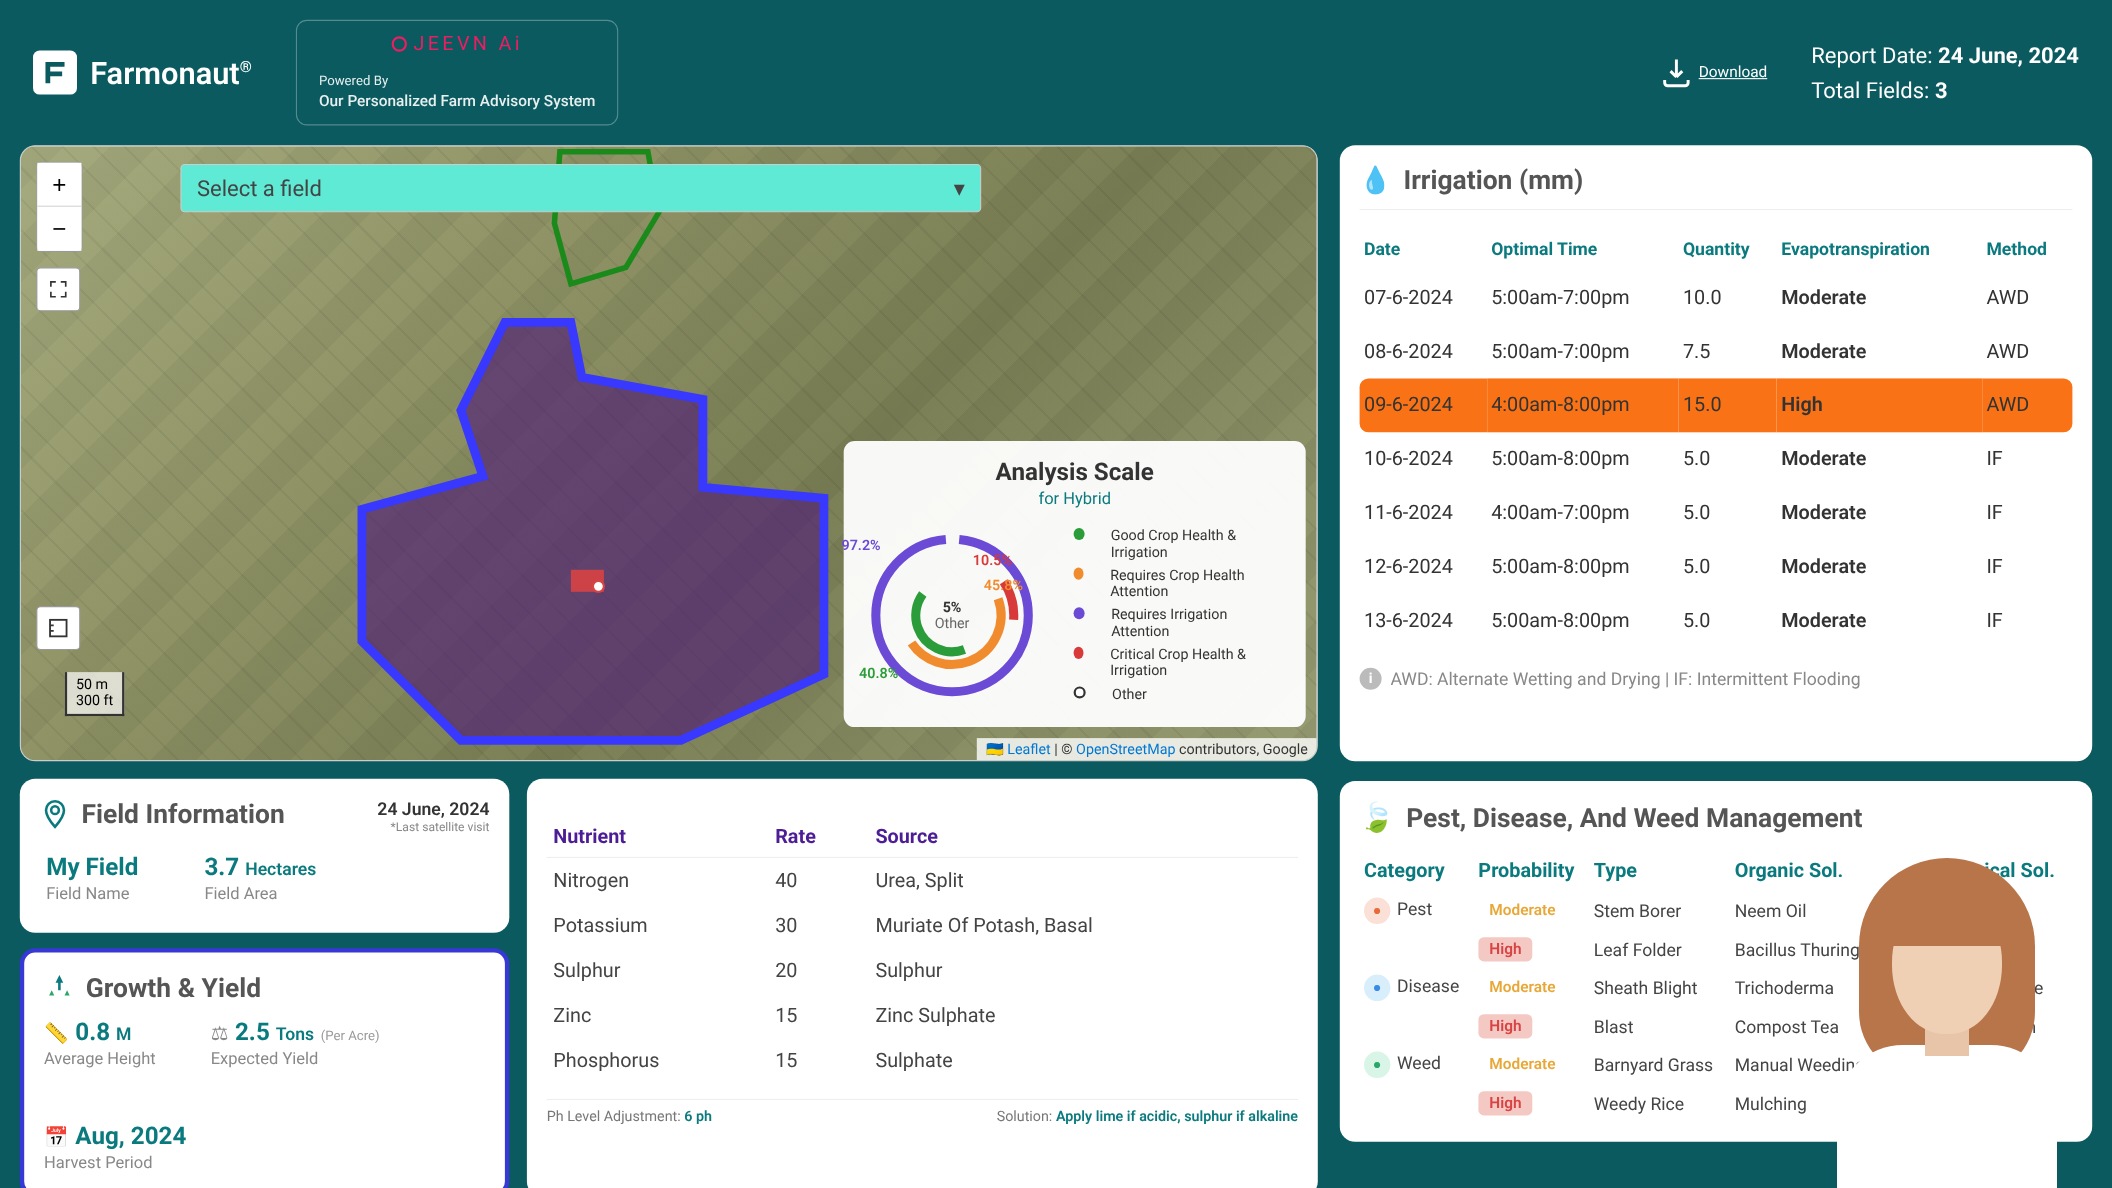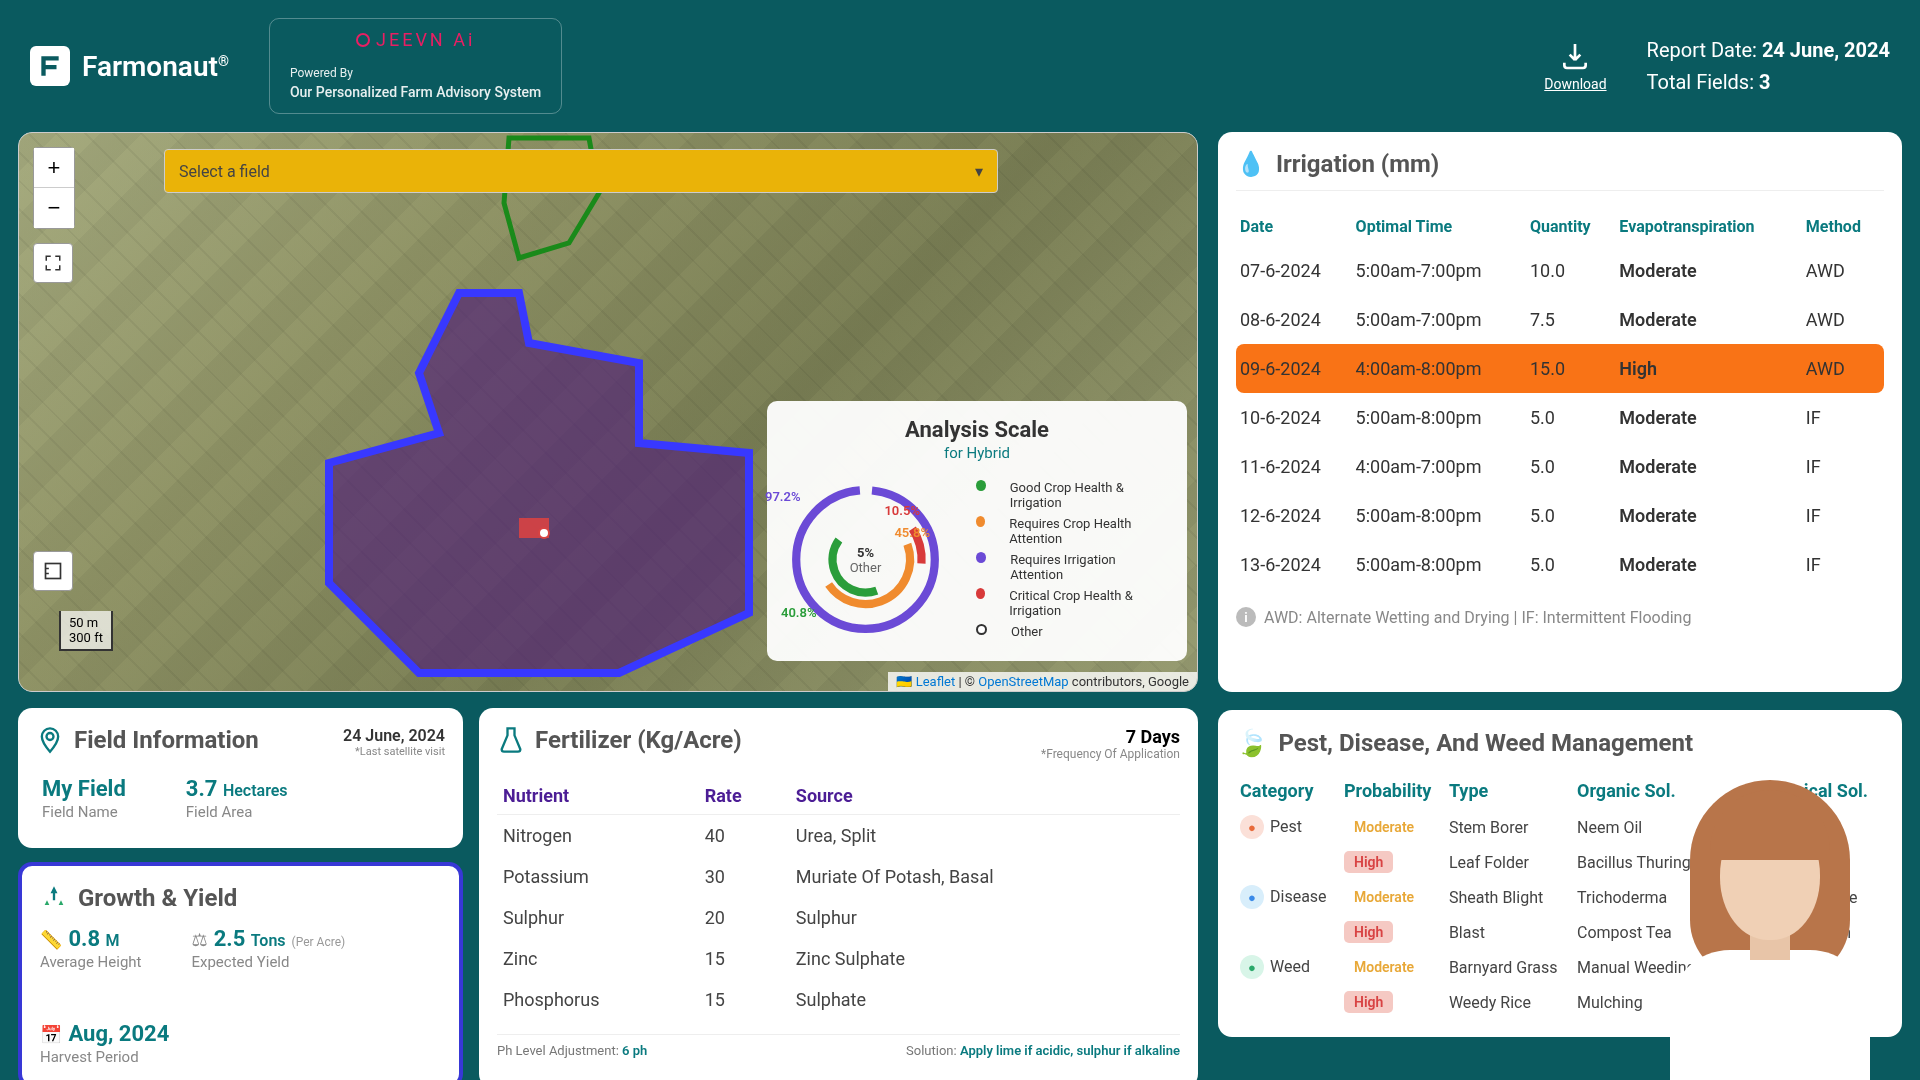--- a/index.html
+++ b/index.html
@@ -8,37 +8,37 @@
 .logo { display: flex; align-items: center; gap: 12px; }
 .logo-icon { width: 40px; height: 40px; background: #fff; border-radius: 6px; display: flex; align-items: center; justify-content: center; color: #0a5a5f; font-weight: bold; font-size: 26px; }
 .logo-text { font-size: 28px; font-weight: 600; }
 .logo-text sup { font-size: 14px; }
 .jeevn-box { margin-left: 40px; border: 1px solid rgba(255,255,255,0.3); border-radius: 10px; padding: 10px 20px; display: flex; align-items: center; gap: 14px; flex-direction: column; }
 .jeevn-logo { display: flex; align-items: center; gap: 6px; color: #e91e63; font-size: 18px; letter-spacing: 3px; }
 .jeevn-circle { width: 14px; height: 14px; border: 2px solid #e91e63; border-radius: 50%; }
 .jeevn-text { font-size: 12px; line-height: 1.5; color: rgba(255,255,255,0.9); }
 .jeevn-text .sub { font-size: 14px; font-weight: 500; }
 .header-right { margin-left: auto; display: flex; align-items: center; gap: 40px; }
-.download-btn { display: flex; flex-direction: column; align-items: center; gap: 4px; cursor: pointer; }
+.download-btn { display: flex; flex-direction: row; align-items: center; gap: 4px; cursor: pointer; }
 .download-btn span { font-size: 14px; text-decoration: underline; }
 .report-info { font-size: 20px; line-height: 1.6; }
 .report-info .bold { font-weight: 700; }
 .dashboard { padding: 0 18px; display: grid; grid-template-columns: 1180px 1fr; gap: 20px; }
 .left-col { display: flex; flex-direction: column; gap: 16px; }
 .card { background: #fff; border-radius: 14px; padding: 18px; }
 .map-card { position: relative; height: 560px; padding: 0; overflow: hidden; border: 1px solid #ccc; }
 .map-bg { position: absolute; inset: 0; background: linear-gradient(135deg, #a8b88a 0%, #8a9868 30%, #6b7a4f 60%, #94a378 100%); }
 .map-bg::before { content: ''; position: absolute; inset: 0; background: repeating-linear-gradient(45deg, rgba(0,0,0,0.05) 0px, rgba(0,0,0,0.05) 2px, transparent 2px, transparent 20px), repeating-linear-gradient(-45deg, rgba(139,119,85,0.3) 0px, rgba(139,119,85,0.3) 30px, rgba(160,140,100,0.3) 30px, rgba(160,140,100,0.3) 60px); }
 .field-polygon { position: absolute; left: 300px; top: 150px; width: 440px; height: 400px; }
 .zoom-controls { position: absolute; top: 14px; left: 14px; display: flex; flex-direction: column; background: #fff; border-radius: 4px; border: 1px solid #999; z-index: 10; }
 .zoom-btn { width: 40px; height: 40px; border: none; background: #fff; font-size: 22px; cursor: pointer; display: flex; align-items: center; justify-content: center; }
 .zoom-btn:first-child { border-bottom: 1px solid #ccc; }
 .fullscreen-btn { position: absolute; top: 110px; left: 14px; width: 40px; height: 40px; background: #fff; border: 1px solid #999; border-radius: 4px; cursor: pointer; display: flex; align-items: center; justify-content: center; z-index: 10; }
 .measure-btn { position: absolute; bottom: 100px; left: 14px; width: 40px; height: 40px; background: #fff; border: 1px solid #999; border-radius: 4px; cursor: pointer; z-index: 10; display: flex; align-items: center; justify-content: center;}
-.field-select { position: absolute; top: 16px; left: 145px; width: 834px; height: 44px; background: #eab308; border: 1px solid #ccc; border-radius: 4px; padding: 0 14px; display: flex; align-items: center; justify-content: space-between; z-index: 10; font-size: 16px; color: #444; cursor: pointer; }
+.field-select { position: absolute; top: 16px; left: 145px; width: 728px; height: 44px; background: #5eead4; border: 1px solid #ccc; border-radius: 4px; padding: 0 14px; display: flex; align-items: center; justify-content: space-between; z-index: 10; font-size: 20px; color: #444; cursor: pointer; }
 .scale-box { position: absolute; bottom: 40px; left: 40px; background: rgba(255,255,255,0.7); padding: 4px 8px; font-size: 13px; z-index: 10; border-left: 2px solid #333; border-bottom: 2px solid #333; border-right: 2px solid #333;}
 .attribution { position: absolute; bottom: 0; right: 0; background: rgba(255,255,255,0.8); padding: 2px 8px; font-size: 13px; z-index: 10; color: #333;}
 .attribution a { color: #0078d4; text-decoration: none; }
 .analysis-panel { position: absolute; right: 10px; bottom: 30px; width: 420px; background: rgba(255,255,255,0.95); border-radius: 10px; padding: 16px; z-index: 10; }
 .analysis-title { text-align: center; font-size: 22px; font-weight: 700; color: #333; }
 .analysis-sub { text-align: center; font-size: 15px; color: #0a7a7f; margin-top: 2px; }
 .analysis-body { display: flex; gap: 16px; margin-top: 12px; align-items: center;}
 .donut-wrap { position: relative; width: 165px; height: 165px; flex-shrink: 0; }
 .donut-center { position: absolute; inset: 0; display: flex; flex-direction: column; align-items: center; justify-content: center; font-size: 13px; color: #666; }
 .legend { font-size: 13px; color: #333; }
@@ -278,32 +278,20 @@
                   <span class="icon">📅</span>
                   <span class="metric-val">Aug, 2024</span>
                 </div>
               <div class="metric-label">Harvest Period</div>
             </div>
           </div>
         </div>
       </div>
 
       <div class="card fertilizer-card">
-        <div class="fert-header">
-          <div class="card-title">
-            <svg class="svg-icon" viewBox="0 0 24 24" fill="none" stroke="#0a7a7f" stroke-width="2">
-                <path d="M9 2v6L4 20a2 2 0 002 2h12a2 2 0 002-2L15 8V2M8 2h8"></path>
-              </svg>
-            <span>Fertilizer (Kg/Acre)</span>
-          </div>
-          <div class="fert-days">
-            <div>7 Days</div>
-            <div class="sub">*Frequency Of Application</div>
-          </div>
-        </div>
         <table class="fert-table">
           <thead>
               <tr id="fert-head">
                 <th>Nutrient</th>
                 <th>Rate</th>
                 <th>Source</th>
               </tr>
             </thead>
           <tbody id="fert-body">
               <tr>

